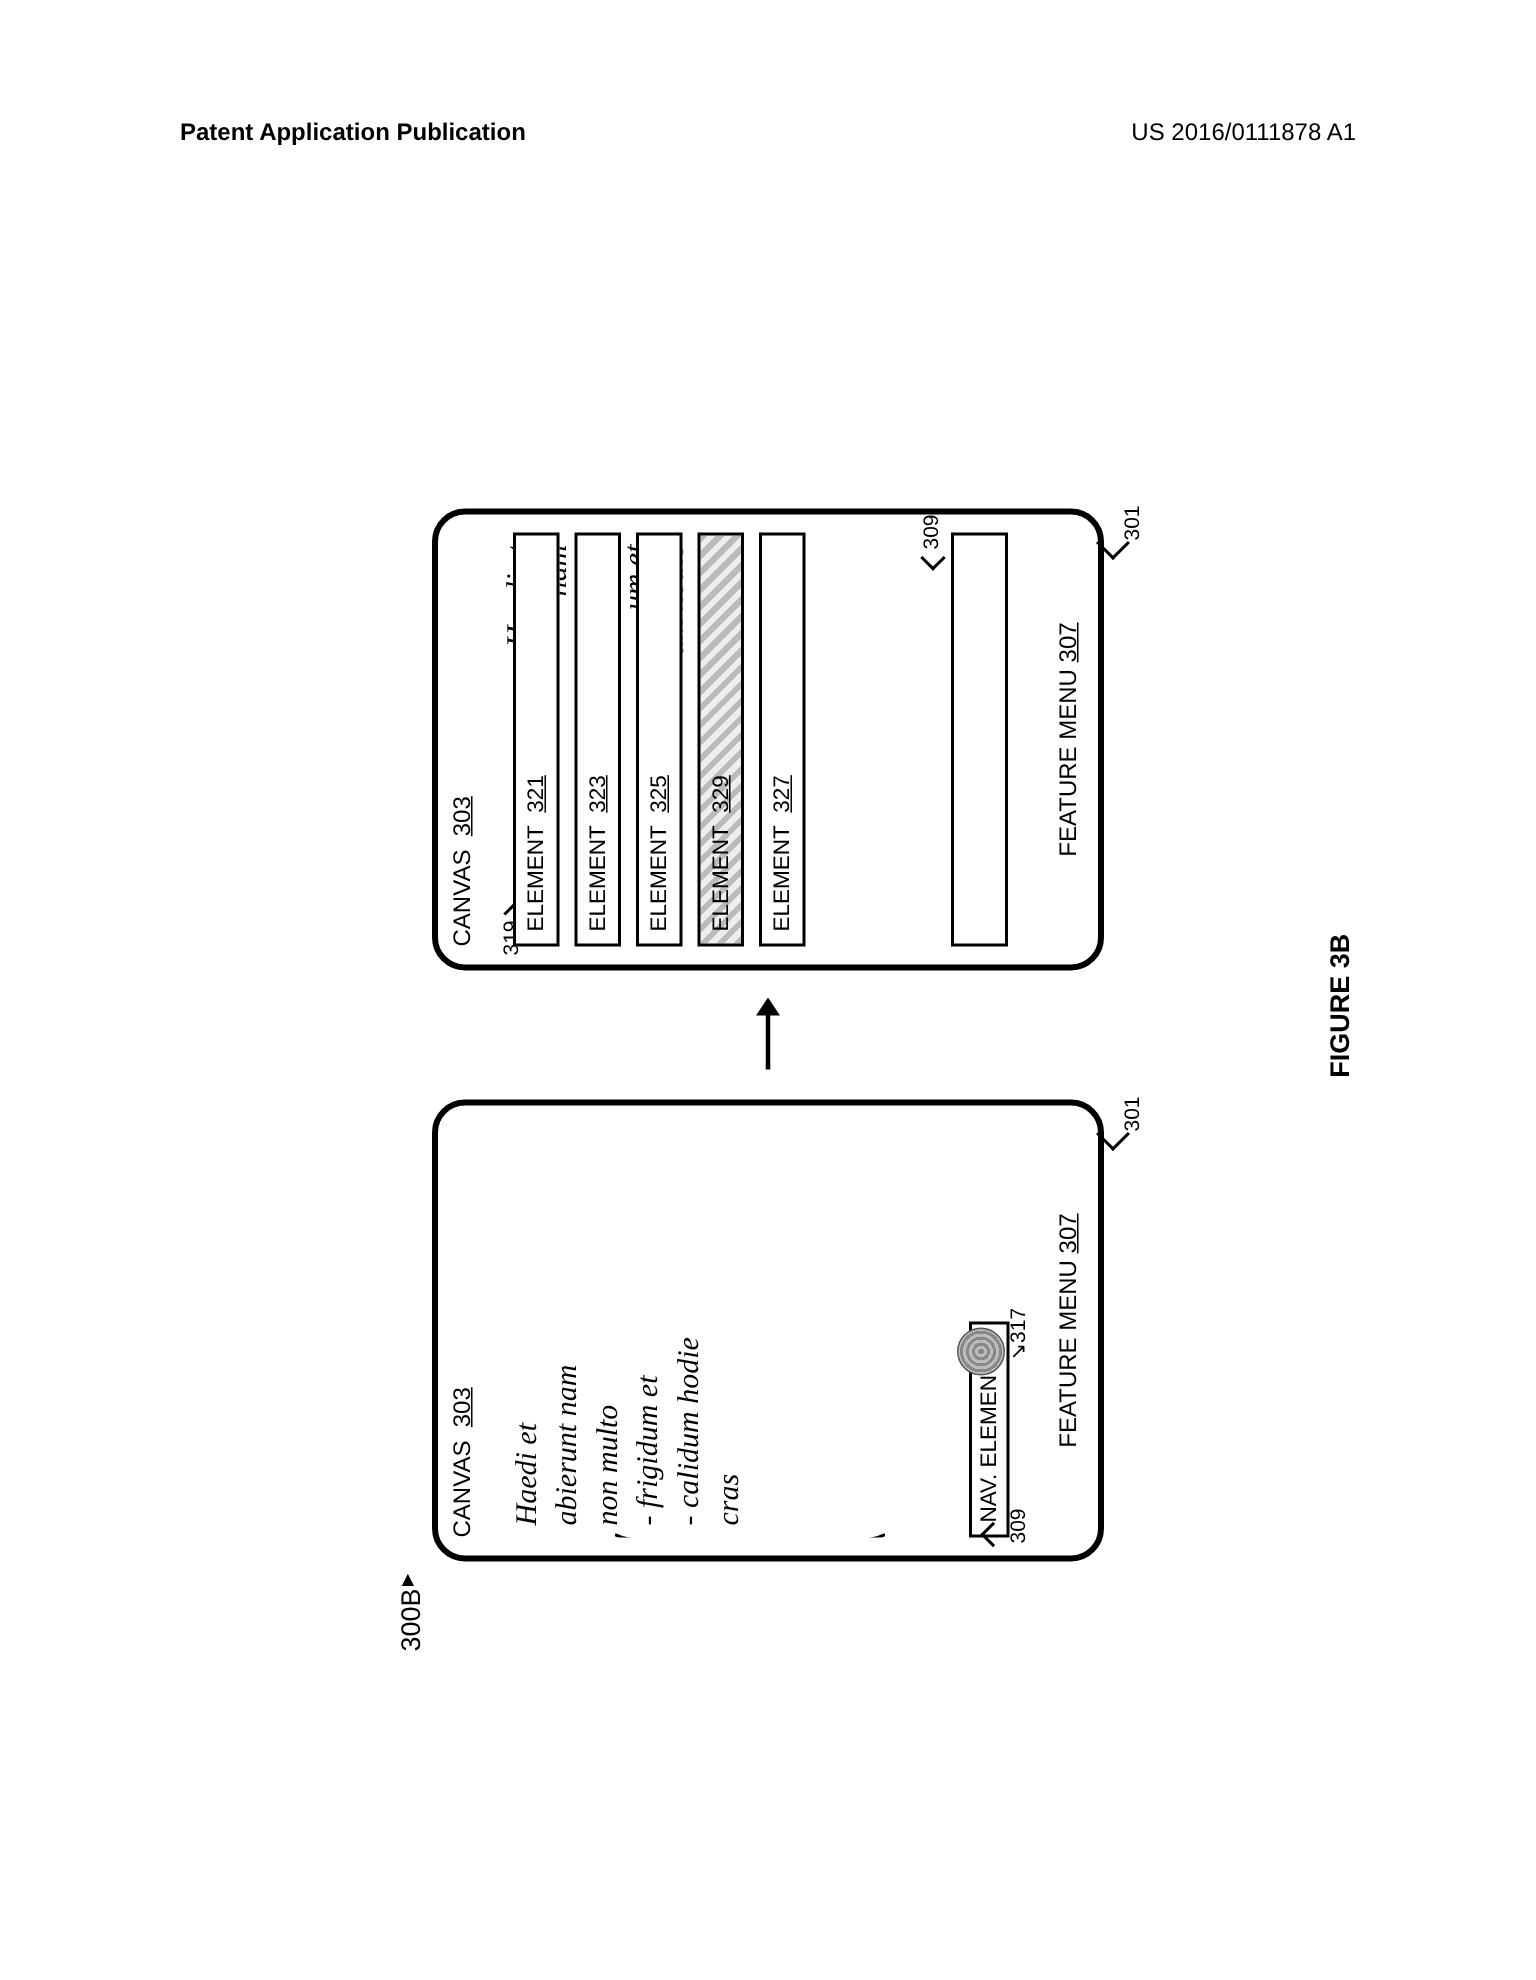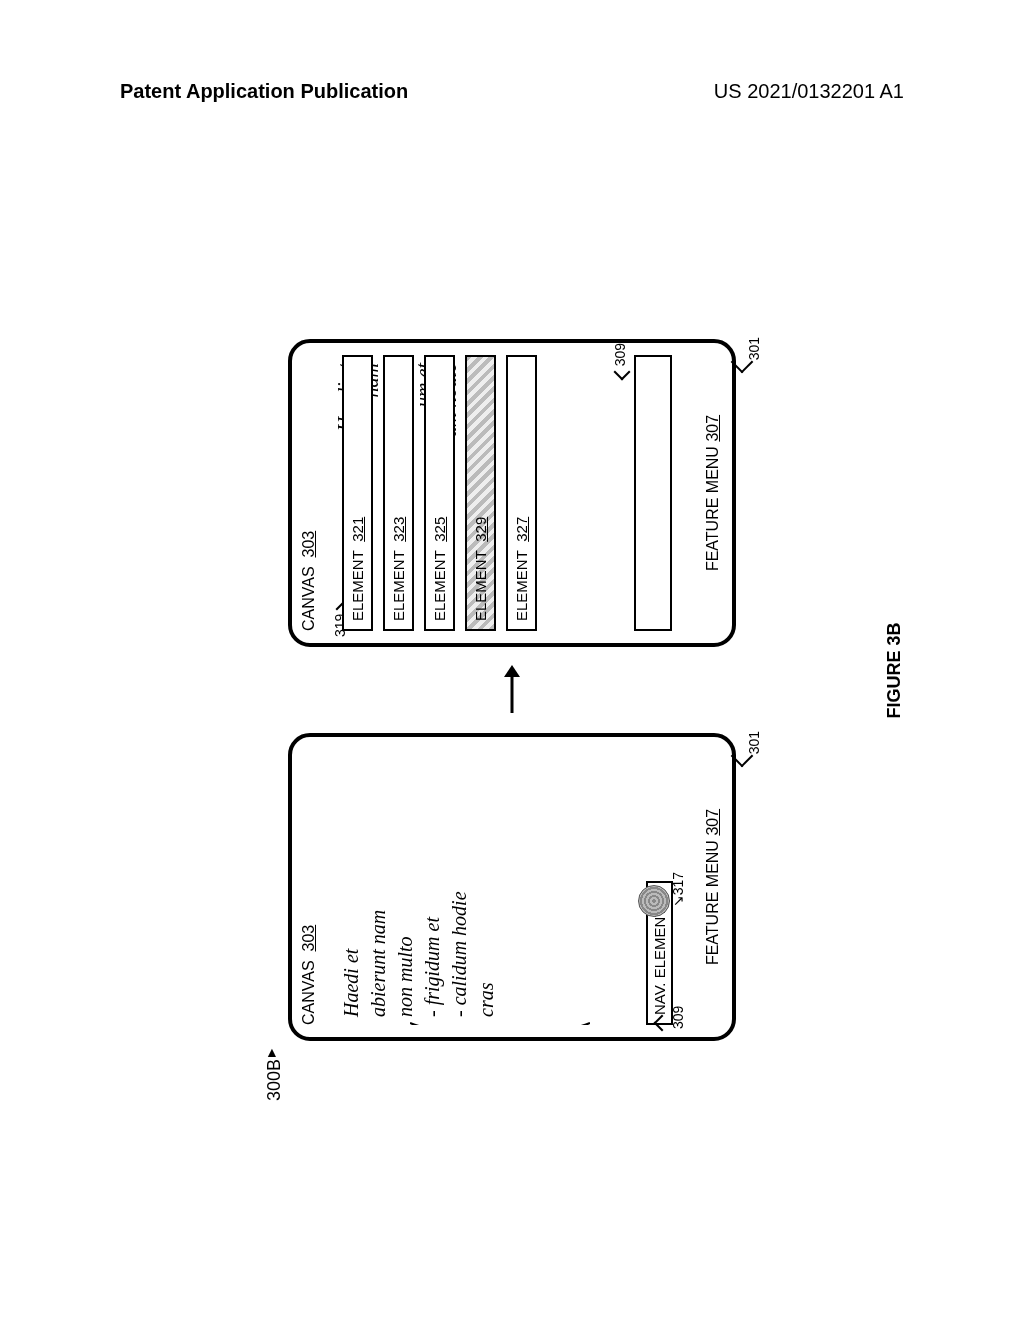--- a/index.html
+++ b/index.html
@@ -1,17 +1,17 @@
 <!DOCTYPE html>
 <html><head>
 <meta charset="utf-8">
 <style>
   html,body{margin:0;padding:0;background:#fff;font-family:Arial,Helvetica,sans-serif;color:#000}
   .page{width:1024px;height:1320px;position:relative}
-  .header{position:absolute;top:80px;left:0;right:0;display:flex;justify-content:space-between;padding:0 120px;font-size:20px}
+  .header{position:absolute;top:80px;left:0;right:0;display:flex;justify-content:space-between;padding:0 120px;font-size:16px}
   .header .left{font-weight:bold}
   .figure-wrap{position:absolute;top:300px;left:120px;width:784px;height:780px}
   .rot{position:relative;width:784px;height:780px}
   
   .diagram{position:absolute;left:392px;top:390px;transform:translate(-50%,-50%) rotate(-90deg);transform-origin:center center}
   .diagram-inner{display:flex;align-items:center;gap:18px}
   .device{width:300px;height:440px;border:4px solid #000;border-radius:22px;position:relative;background:#fff}
   .canvas-label{position:absolute;top:8px;left:12px;font-family:Arial;font-size:16px}
   .ref{text-decoration:underline}
   .content-area{position:absolute;top:46px;left:12px;right:12px;bottom:92px;overflow:hidden}
@@ -43,21 +43,21 @@
   .tag300 .arr{display:inline-block;transform:rotate(90deg);font-size:14px;vertical-align:top}
   .figcap{position:absolute;right:-38px;top:360px;font-size:18px;font-weight:bold;transform:rotate(-90deg);transform-origin:center}
 </style>
 </head>
 <body>
 
 <div class="page">
 
   <div class="header">
     <span class="left">Patent Application Publication</span>
-    <span>US 2021/0132201 A1</span>
+    <span>US 2016/0111878 A1</span>
   </div>
 
   <div class="figure-wrap">
     <div class="rot">
       <div class="diagram">
         <div class="diagram-inner">
 
           <span class="tag300">
             <span>300B</span><span class="arr">▲</span>
           </span>

